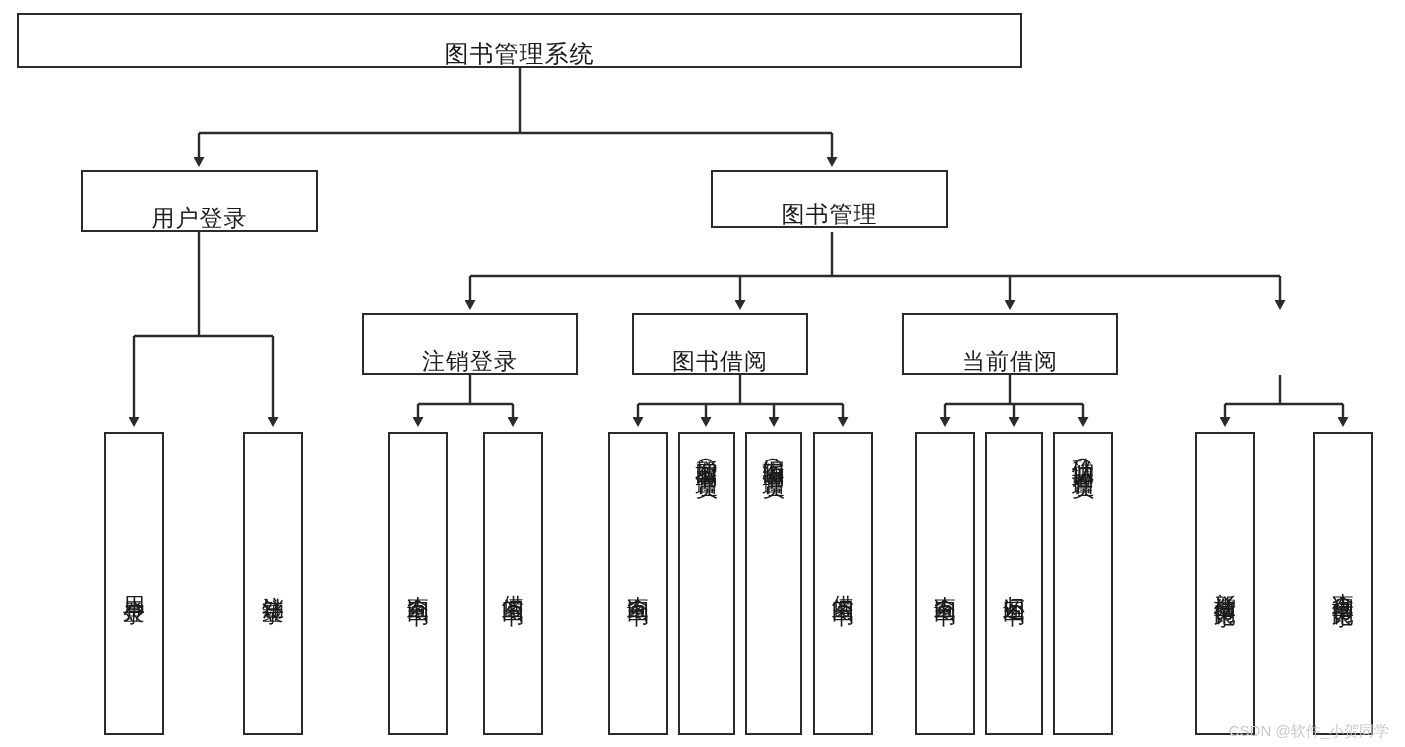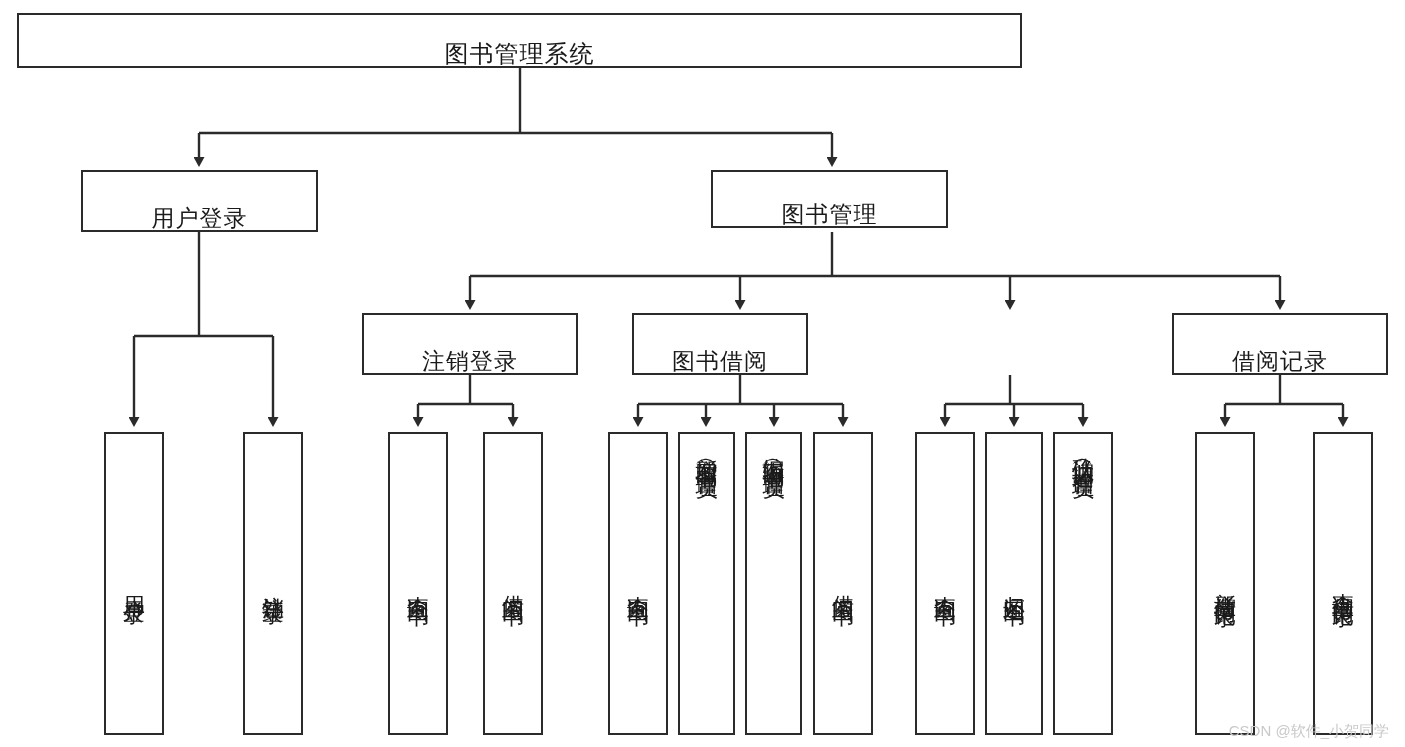--- a/index.html
+++ b/index.html
@@ -133,22 +133,22 @@
   <div class="node h" style="left:711px; top:170px; width:237px; height:58px;">
     <span class="label">图书管理</span>
   </div>
 
   <div class="node h" style="left:362px; top:313px; width:216px; height:62px;">
     <span class="label">注销登录</span>
   </div>
   <div class="node h" style="left:632px; top:313px; width:176px; height:62px;">
     <span class="label">图书借阅</span>
   </div>
-  <div class="node h" style="left:1172px; top:313px; width:216px; height:62px;">
-    <span class="label">借阅记录</span>
+  <div class="node h" style="left:902px; top:313px; width:216px; height:62px;">
+    <span class="label">当前借阅</span>
   </div>
 
   <div class="node v centered" style="left:104px; top:432px; width:60px; height:303px;">
     <span class="label">用户登录</span>
   </div>
   <div class="node v centered" style="left:243px; top:432px; width:60px; height:303px;">
     <span class="label">注销登录</span>
   </div>
 
   <div class="node v centered" style="left:388px; top:432px; width:60px; height:303px;">

